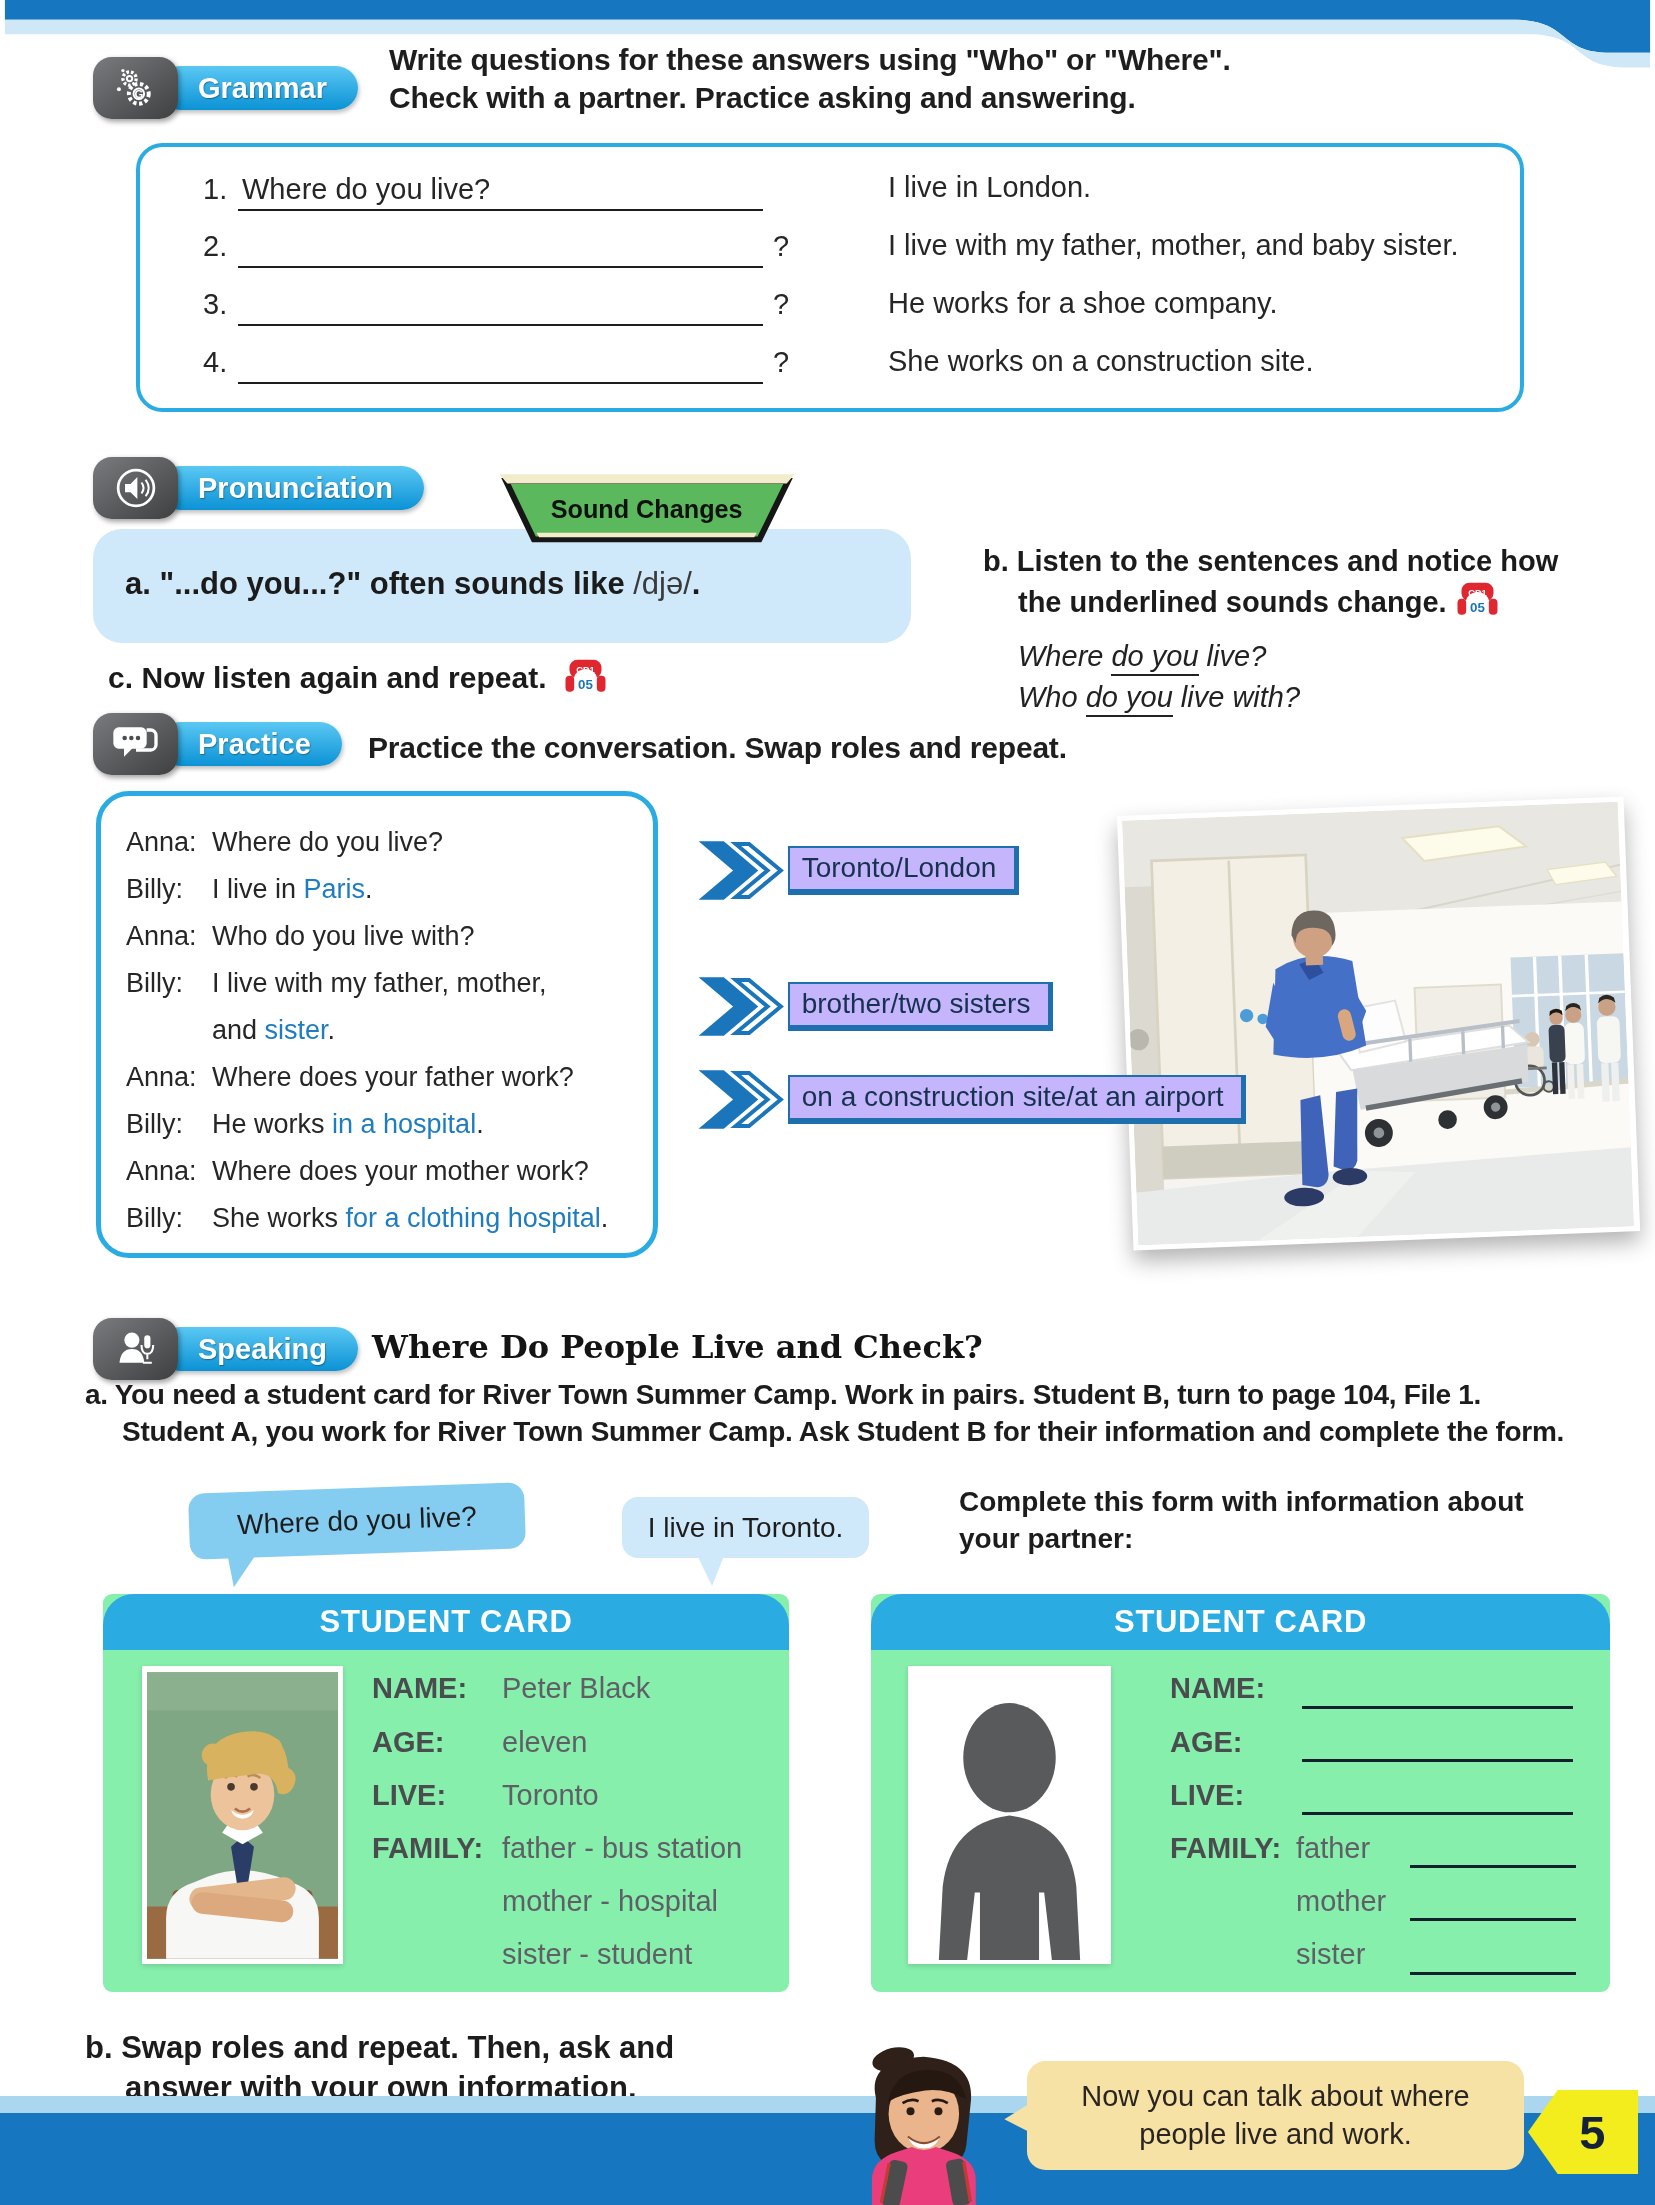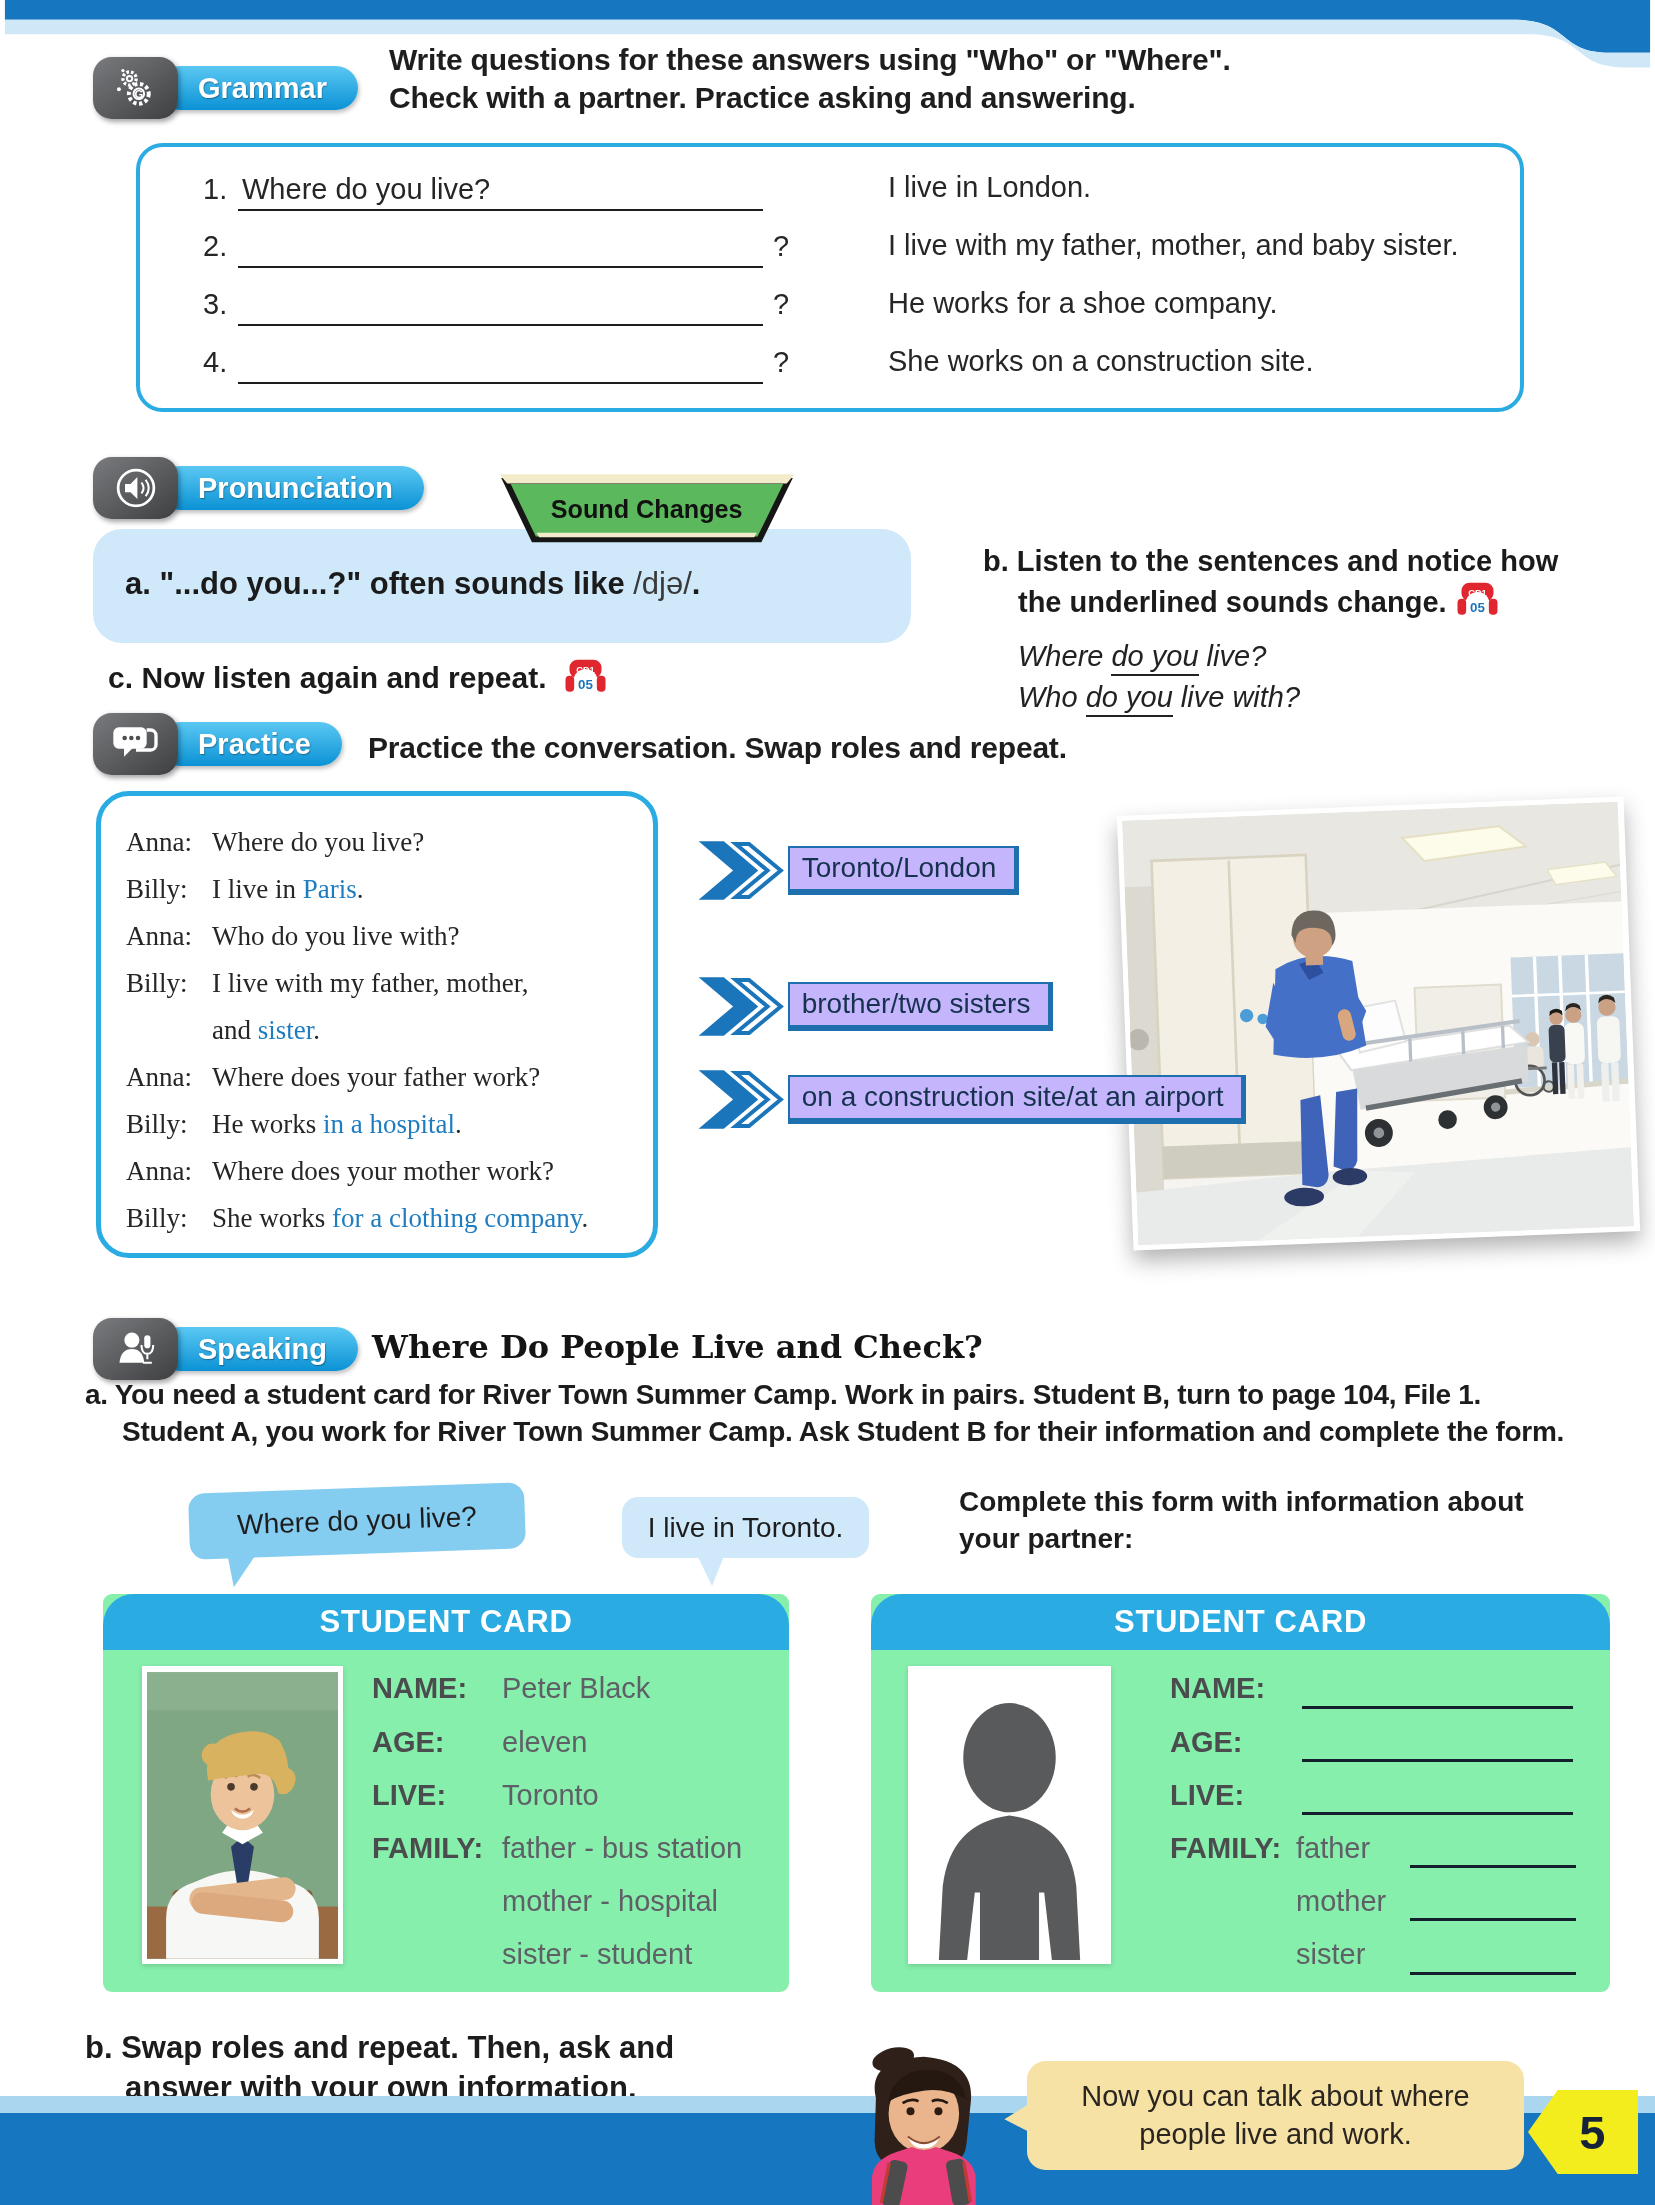--- a/index.html
+++ b/index.html
@@ -31,21 +31,21 @@
   #pronbox{left:93px;top:529px;width:818px;height:114px;background:#cfe9fa;border-radius:29px;}
   #prona{position:absolute;left:32px;top:37px;font-size:31px;color:#1b1b1b;}
   .ipa{font-weight:normal;color:#3a3a3a;}
   #pronb{left:983px;top:543px;width:638px;font-size:29px;line-height:37px;font-weight:bold;color:#1b1b1b;}
   .pron-ex{font-style:italic;font-weight:normal;font-size:29px;color:#222;margin-top:9.3px;margin-left:35px;}
   .exu{border-bottom:2px solid #222;padding-bottom:2px;}
   #pronc{left:108px;top:657px;font-size:30px;font-weight:bold;color:#1b1b1b;}
   .cdicon{display:inline-block;vertical-align:middle;margin-left:9.3px;}
   
   #convbox{left:96px;top:791px;width:562px;height:467px;border:5.3px solid #2aace3;border-radius:33px;
-           padding:22.6px 0 0 25px;box-sizing:border-box;font-family:Liberation Serif, serif;}
+           padding:22.6px 0 0 25px;box-sizing:border-box;}
   .c-row{font-size:27px;line-height:47px;white-space:nowrap;}
   .c-sp{display:inline-block;width:86px;}
   .tag{position:absolute;display:flex;align-items:center;z-index:6;}
   .tagbox{background:#c4b5fd;border:2.7px solid #1e6fad;border-bottom-width:6.6px;border-right-width:5.3px;
           font-size:28px;color:#17324f;padding:4px 17.3px 5.3px 12px;margin-left:-9.3px;white-space:nowrap;}
   
   #photo{left:1125px;top:806px;width:507px;height:435px;background:#fff;padding:5.3px;box-sizing:border-box;
          transform:rotate(-2.2deg);box-shadow:0 10.6px 22.6px rgba(0,0,0,.3);z-index:3;}
   
   #sptitle{left:372px;top:1328px;font-family:"DejaVu Serif",serif;font-weight:bold;font-size:32px;color:#141414;}
@@ -211,21 +211,21 @@
 
   <div id="convbox" class="abs">
     <div class="c-row"><span class="c-sp">Anna:</span><span>Where do you live?</span><span class="blue"></span><span></span></div>
     <div class="c-row"><span class="c-sp">Billy:</span><span>I live in </span><span class="blue">Paris</span><span>.</span></div>
     <div class="c-row"><span class="c-sp">Anna:</span><span>Who do you live with?</span><span class="blue"></span><span></span></div>
     <div class="c-row"><span class="c-sp">Billy:</span><span>I live with my father, mother,</span><span class="blue"></span><span></span></div>
     <div class="c-row"><span class="c-sp"></span><span>and </span><span class="blue">sister</span><span>.</span></div>
     <div class="c-row"><span class="c-sp">Anna:</span><span>Where does your father work?</span><span class="blue"></span><span></span></div>
     <div class="c-row"><span class="c-sp">Billy:</span><span>He works </span><span class="blue">in a hospital</span><span>.</span></div>
     <div class="c-row"><span class="c-sp">Anna:</span><span>Where does your mother work?</span><span class="blue"></span><span></span></div>
-    <div class="c-row"><span class="c-sp">Billy:</span><span>She works </span><span class="blue">for a clothing company</span><span>.</span></div>
+    <div class="c-row"><span class="c-sp">Billy:</span><span>She works </span><span class="blue">for a clothing hospital</span><span>.</span></div>
   </div>
 
   <div class="tag" style="left:697px;top:840px;">
     <svg width="100" height="61" viewBox="0 0 150 92">
       <path d="M2,2 H40 L92,46 L40,90 H2 L54,46 Z" fill="#1b75bb"></path>
       <path d="M58,6 H78 L126,46 L78,86 H58 L106,46 Z" fill="#fff" stroke="#1b75bb" stroke-width="6"></path>
     </svg>
     <div class="tagbox">Toronto/London</div>
   </div>
   <div class="tag" style="left:697px;top:976px;">

